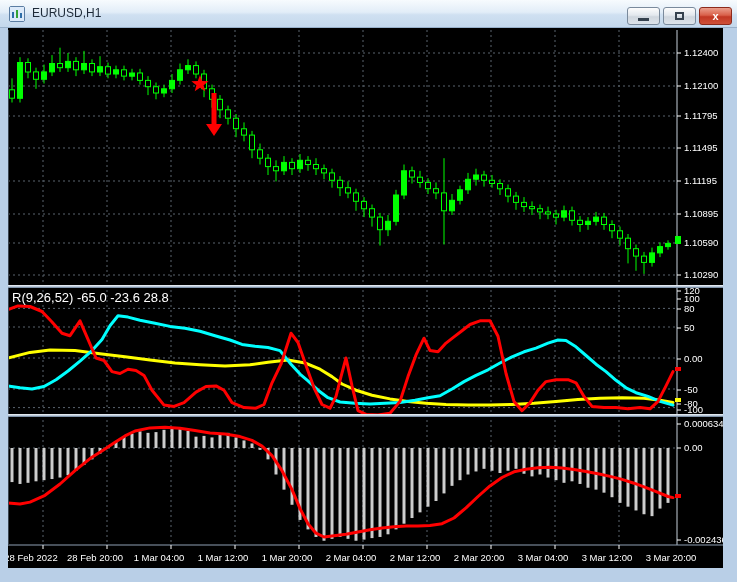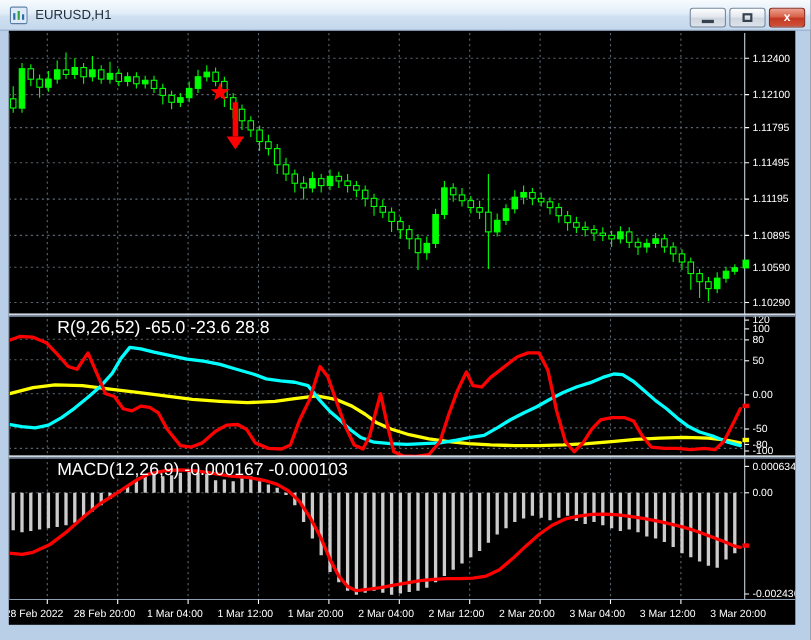--- a/index.html
+++ b/index.html
@@ -41,21 +41,21 @@
     background:#000;
   }
   .content svg{position:absolute;left:0;top:0;}
   .ohlc-header{
     position:absolute;left:5px;top:4px;z-index:3;
     color:#fff;font-size:10px;white-space:nowrap;letter-spacing:0.2px;
   }
   .ohlc-header span{margin-right:6px;}
   .ohlc-header .tri{font-size:8px;margin-right:4px;}
   .panel-label{
-    position:absolute;left:4px;z-index:3;color:#fff;font-size:16px;white-space:nowrap;margin-left:40px;
+    position:absolute;left:4px;z-index:3;color:#fff;font-size:13px;white-space:nowrap;
   }
   .panel-label.wpr{top:262px;}
   .panel-label.macd{top:391px;}
   .separator{
     position:absolute;left:0;width:715px;height:3px;z-index:4;
     background:linear-gradient(#f2f6fa,#a9bacd);
     border-bottom:1px solid #7f92a8;cursor:row-resize;
   }
   .sep1{top:257px;}
   .sep2{top:386px;}
@@ -458,19 +458,18 @@
           <text x="415" y="561" text-anchor="middle">2 Mar 12:00</text>
           <text x="479" y="561" text-anchor="middle">2 Mar 20:00</text>
           <text x="543" y="561" text-anchor="middle">3 Mar 04:00</text>
           <text x="607" y="561" text-anchor="middle">3 Mar 12:00</text>
           <text x="671" y="561" text-anchor="middle">3 Mar 20:00</text>
         </g>
       </svg>
 
 
     <div class="panel-label wpr">R(9,26,52) -65.0 -23.6 28.8</div>
-    <div class="panel-label macd">MACD(12,26,9) -0.000167 -0.000103</div>
 
     <div class="separator sep1"></div>
     <div class="separator sep2"></div>
   </div>
 
 </div>
 
 </body></html>

